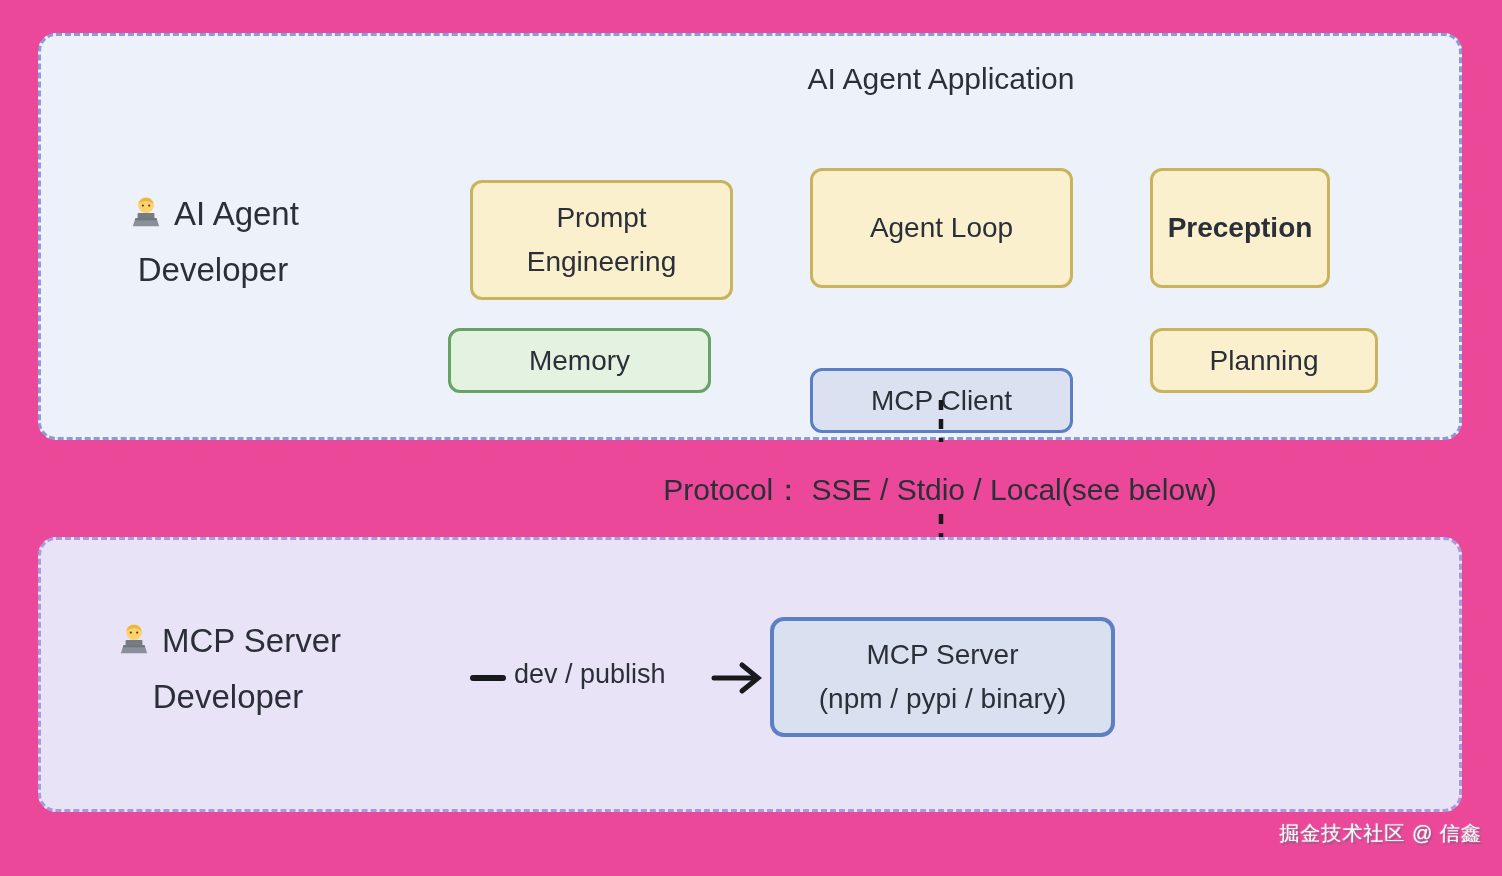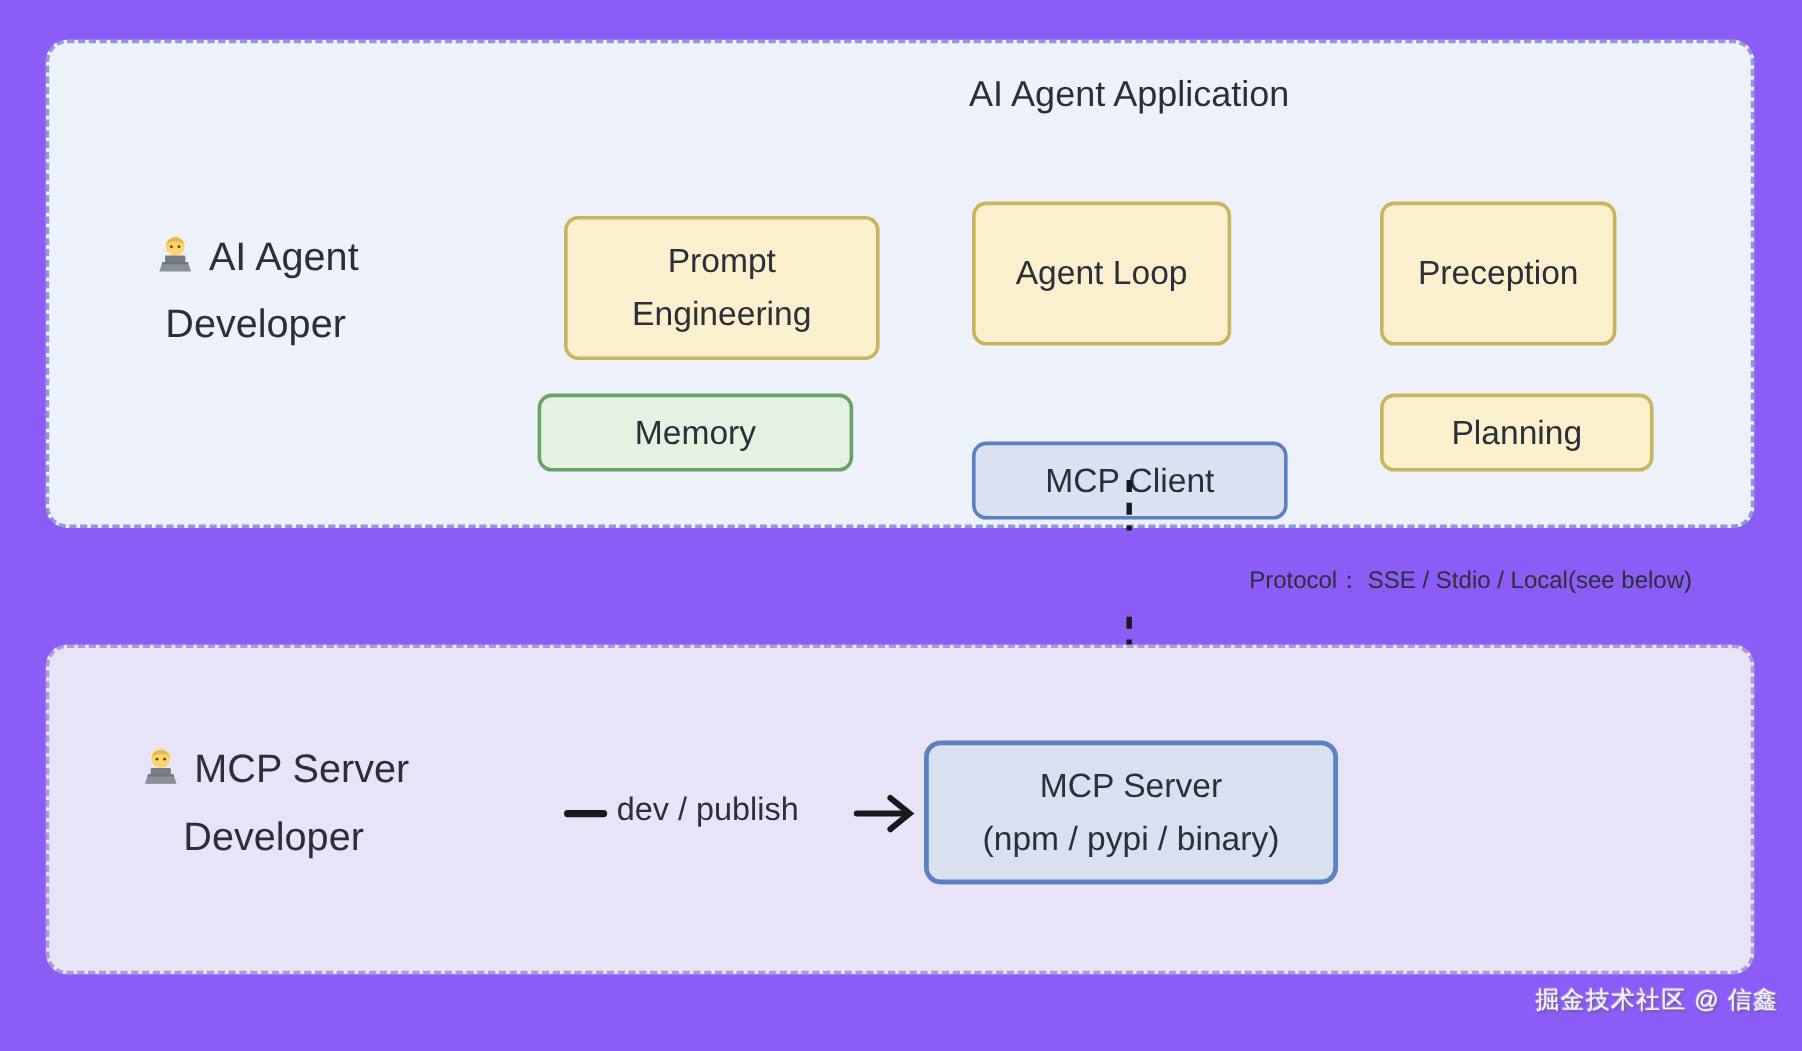--- a/index.html
+++ b/index.html
@@ -6,21 +6,21 @@
     --agent-app-bg:#EDF1F9; --agent-app-border:#8E99D8;
     --server-section-bg:#E9E3F8; --server-section-border:#A89BDA;
     --yellow-fill:#FAF0CE; --yellow-border:#C9B45E;
     --green-fill:#E3F2E1; --green-border:#67A366;
     --blue-fill:#DBE1F1; --blue-border:#5B7EC5;
     --server-node-fill:#D9E1F1; --server-node-border:#5C80C1;
     --text-color:#2B2F38; --arrow-color:#17191D;
   }
   *{margin:0;padding:0;box-sizing:border-box;}
   body{background:#fff;font-family:"Liberation Sans",sans-serif;}
-  .canvas{position:relative;width:1502px;height:876px;background:#8b5cf6;overflow:hidden;color:var(--text-color);}
+  .canvas{position:relative;width:1502px;height:876px;background:#ec4899;overflow:hidden;color:var(--text-color);}
 
   .section{position:absolute;border-radius:18px;}
   .agent-app{left:38px;top:33px;width:1424px;height:407px;
     background:var(--agent-app-bg);border:3px dashed var(--agent-app-border);}
   .server-section{left:38px;top:537px;width:1424px;height:275px;
     background:var(--server-section-bg);border:3px dashed var(--server-section-border);}
 
   .section-title{position:absolute;left:741px;top:62px;width:400px;text-align:center;
     font-size:30px;color:var(--text-color);}
 
@@ -29,28 +29,28 @@
   .dev-label-server{left:88px;top:613px;width:280px;}
   .emoji{display:inline-block;width:38px;height:38px;vertical-align:-7px;margin-right:9px;}
 
   .node{position:absolute;display:flex;flex-direction:column;align-items:center;justify-content:center;
     text-align:center;font-size:28px;line-height:44px;color:var(--text-color);border-radius:12px;}
   .node-yellow{background:var(--yellow-fill);border:3px solid var(--yellow-border);}
   .node-green{background:var(--green-fill);border:3px solid var(--green-border);}
   .node-blue{background:var(--blue-fill);border:3px solid var(--blue-border);}
 
   .n-prompt{left:470px;top:180px;width:263px;height:120px;}
-  .n-agentloop{left:810px;top:168px;width:216px;height:120px;}
-  .n-preception{left:1150px;top:168px;width:197px;height:120px;}
+  .n-agentloop{left:810px;top:168px;width:263px;height:120px;}
+  .n-preception{left:1150px;top:168px;width:180px;height:120px;font-weight:bold;}
   .n-memory{left:448px;top:328px;width:263px;height:65px;}
   .n-mcpclient{left:810px;top:324px;width:263px;height:65px;margin-top:44px;}
   .n-planning{left:1150px;top:328px;width:228px;height:65px;}
 
-  .protocol-label{position:absolute;left:470px;top:470px;width:940px;text-align:right;
-    font-size:20px;color:var(--text-color);}
+  .protocol-label{position:absolute;left:470px;top:470px;width:940px;text-align:center;
+    font-size:30px;color:var(--text-color);}
 
   .down-arrow{position:absolute;left:919px;top:392px;}
   .h-edge-dash{position:absolute;left:470px;top:675px;width:36px;height:6px;
     background:var(--arrow-color);border-radius:3px;}
   .h-edge-label{position:absolute;left:514px;top:659px;width:190px;
     font-size:27px;color:var(--text-color);}
   .h-edge-arrow{position:absolute;left:708px;top:660px;}
 
   .server-node{left:770px;top:617px;width:345px;height:120px;border-radius:14px;
     background:var(--server-node-fill);border:4px solid var(--server-node-border);}

